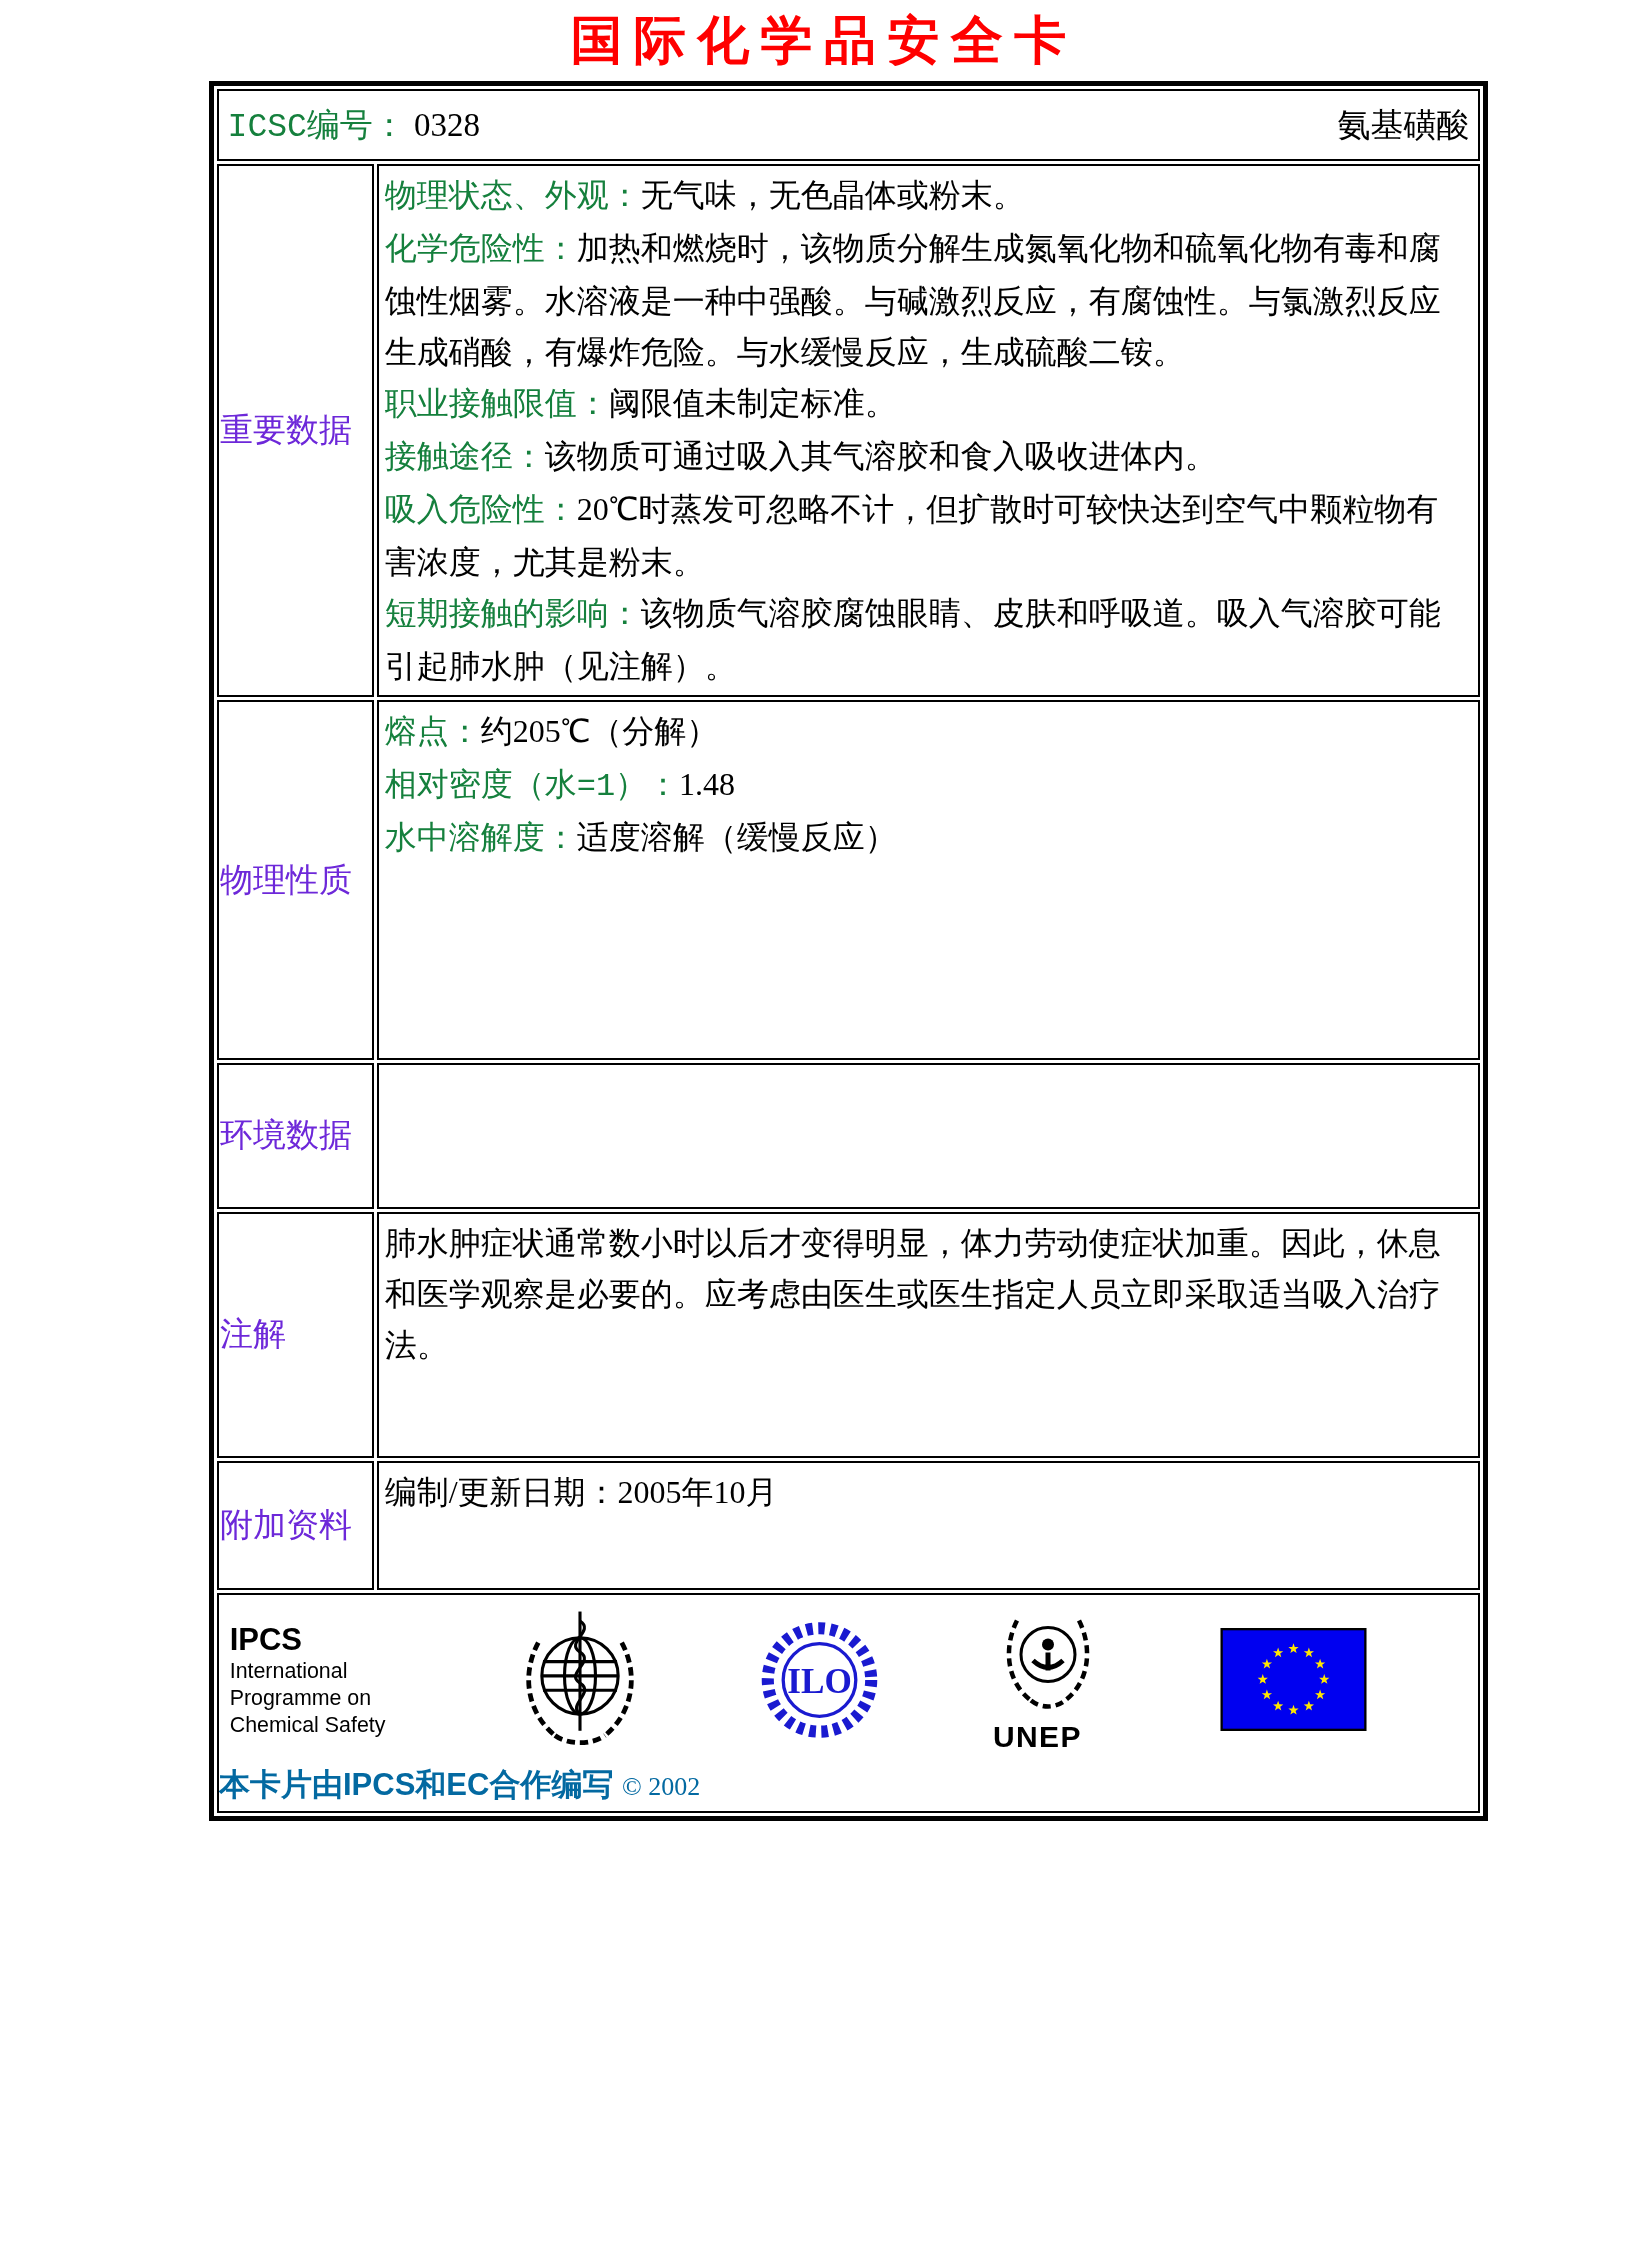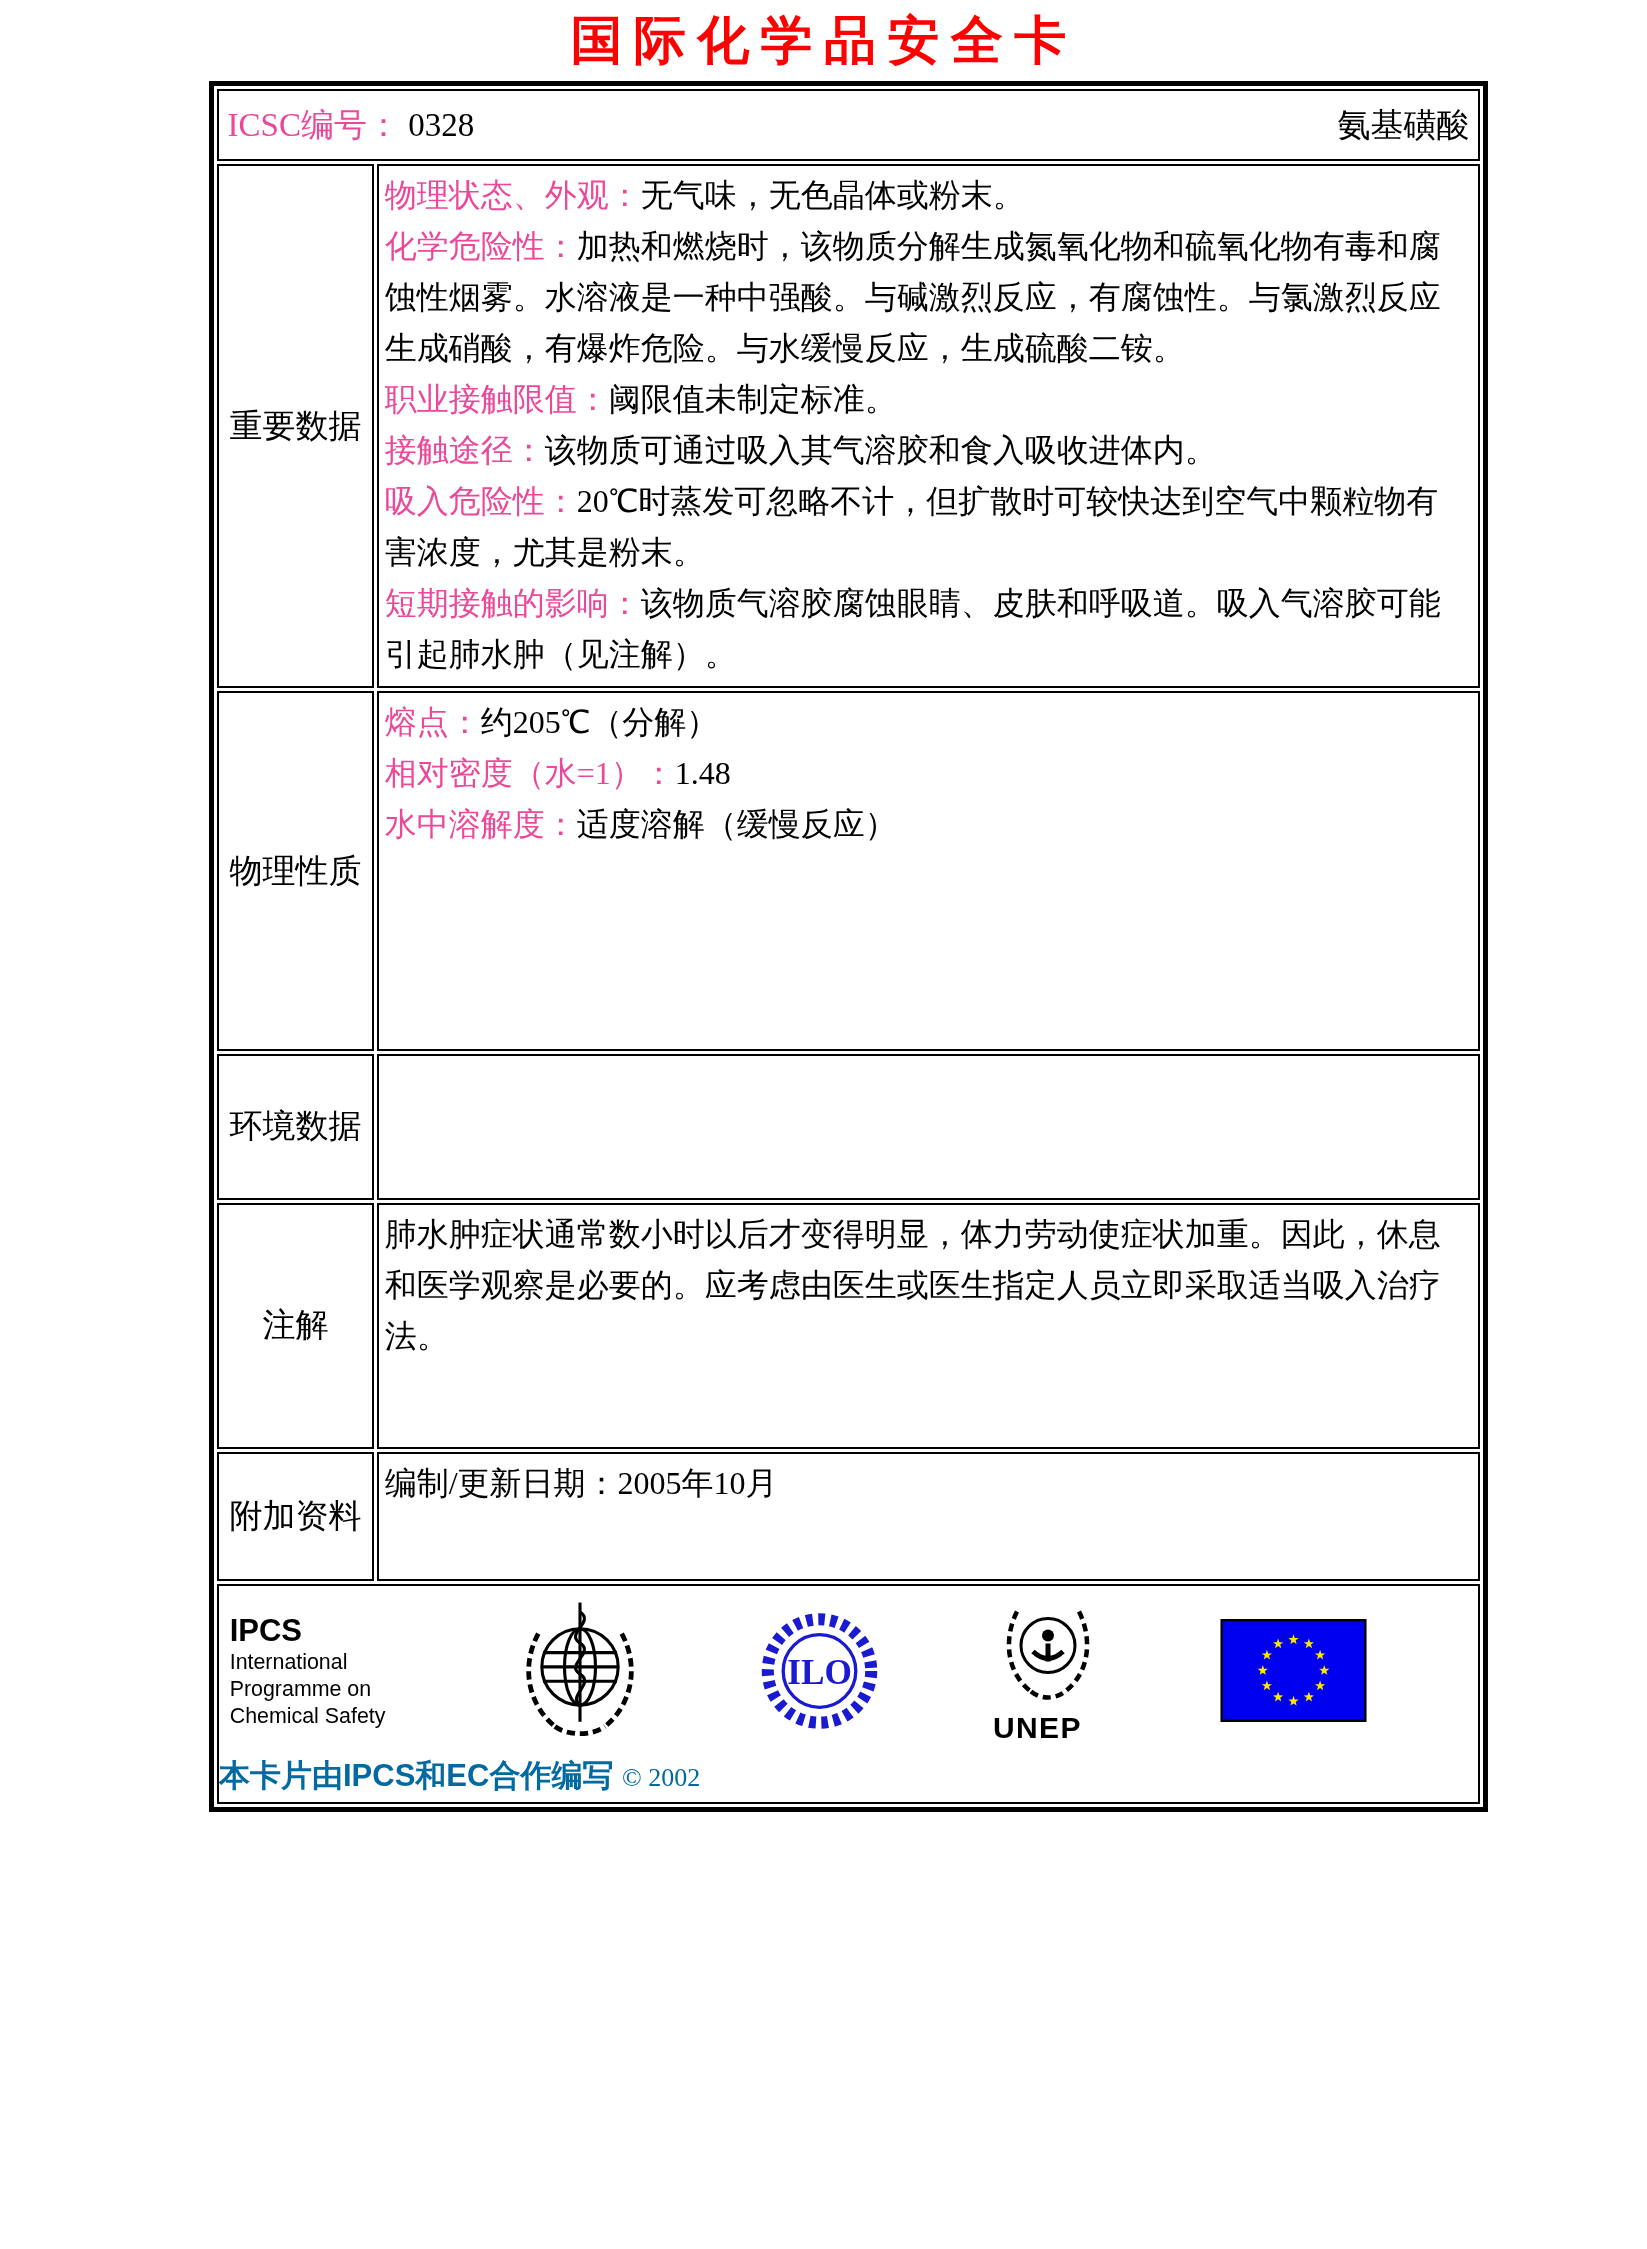--- a/index.html
+++ b/index.html
@@ -12,25 +12,25 @@
     font-family:"Liberation Sans", sans-serif;font-weight:bold;
     color:#ff0000;font-size:52px;letter-spacing:11.4px;white-space:nowrap;
   }
   table.card{
     position:absolute;top:81px;left:209px;width:1279px;
     border:5.7px solid #000;border-collapse:separate;border-spacing:3.6px;
     table-layout:fixed;background:#fff;
   }
   table.card td{border:2.1px solid #000;overflow:hidden;background:#fff}
   td.lab{
-    text-align:center;vertical-align:middle;
-    font-family:"Liberation Sans", sans-serif;color:#000000;font-size:33px;
+    text-align:left;vertical-align:middle;
+    font-family:"Liberation Sans", sans-serif;color:#6d28d9;font-size:33px;
   }
   td.con{vertical-align:top;padding:4.3px 8.6px 2.9px 5.7px;font-size:32px;line-height:51px}
-  .flabel{color:#ec4899;font-family:Liberation Serif, serif}
+  .flabel{color:#15803d;font-family:Liberation Mono, monospace}
   
   tr.rh td{height:68px;vertical-align:middle;padding:0 8.6px;font-size:33px}
   tr.ri td{height:513px}
   tr.rp td{height:349px}
   tr.re td{height:134px}
   tr.rn td{height:235px}
   tr.ra td{height:118px}
   tr.rl td{height:192px;vertical-align:middle;padding:4.3px 0}
   tr.rg td{height:64px;vertical-align:middle;padding:0 7.1px;font-size:30px}
   .hflex{display:flex;justify-content:space-between;align-items:center;width:100%}

